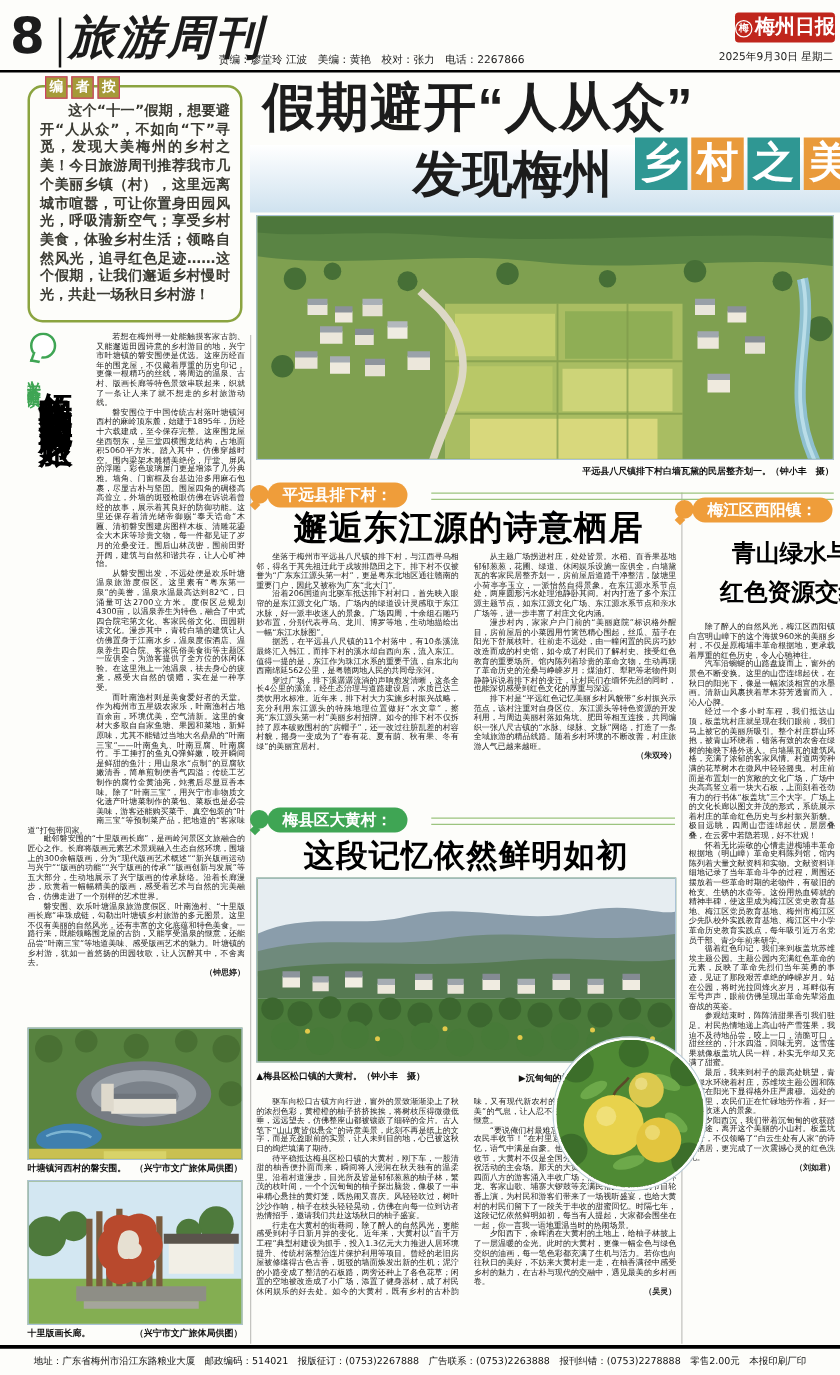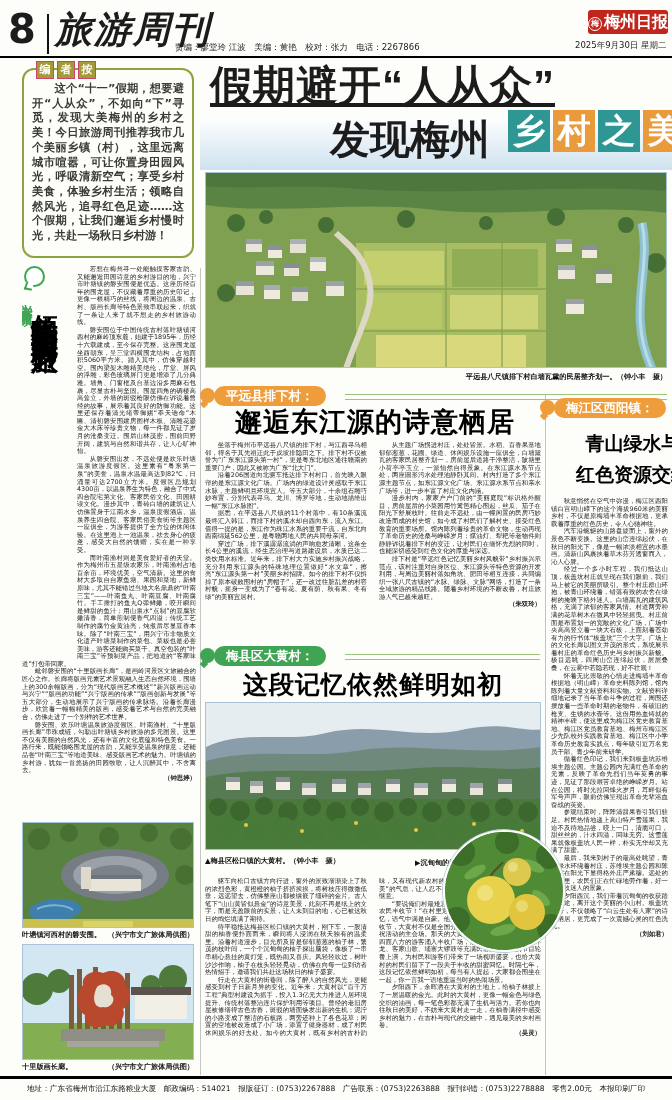--- a/index.html
+++ b/index.html
@@ -22,21 +22,21 @@
           border-radius:12px;box-sizing:border-box;padding:12px 8px 6px 8px;}
   .ednote-label{position:absolute;left:12px;top:-9px;display:flex;gap:3px;}
   .ednote-label span{display:inline-block;width:16px;height:16px;background:#a59a38;color:#fff;
           font-size:11px;line-height:16px;text-align:center;font-weight:bold;border:1px solid #c46;}
   .ednote p{margin:0;font-size:11.3px;line-height:14.7px;text-align:justify;text-indent:2em;
           font-weight:600;color:#3b3b33;}
   
   .band{position:absolute;left:200px;top:116px;width:472px;height:54px;
         background:linear-gradient(#ffffff, #cfe2ef);}
   .mh1{position:absolute;left:210px;top:58px;width:460px;font-size:42px;font-weight:900;
-       letter-spacing:1px;font-family:"Liberation Sans",sans-serif;text-decoration:underline;}
+       letter-spacing:1px;font-family:"Liberation Sans",sans-serif;}
   .mh2{position:absolute;left:330px;top:112px;font-size:40px;font-weight:900;}
   .hlboxes{position:absolute;left:508px;top:110px;display:flex;gap:3px;}
   .hlboxes span{display:inline-block;width:42px;height:42px;color:#fff;text-align:center;
        line-height:42px;font-size:33px;font-weight:900;font-family:"Liberation Serif",serif;}
   .hl-teal{background:#2f9793;} .hl-orange{background:#e99a3b;}
   
   .photo{position:absolute;border:1px solid #a9c2d6;box-sizing:border-box;overflow:hidden;background:#7fa050;}
   .caption{position:absolute;font-size:7.2px;font-weight:700;color:#111;}
   
   .pill{position:absolute;height:20px;border-radius:10px;color:#fff;font-size:12.5px;font-weight:bold;
@@ -245,37 +245,37 @@
     <span>十里版画长廊。</span>
     <span>（兴宁市文广旅体局供图）</span>
   </div>
 
   <div class="bubble bub-orange" style="left:200px;top:388px;"></div>
   <div class="pill pill-orange" style="left:214px;top:386px;">平远县排下村：</div>
   <div class="dline" style="left:345px;top:394px;width:322px;"></div>
   <div class="art-head" style="left:205px;top:404px;width:340px;font-size:27px;letter-spacing:1px;">邂逅东江源的诗意栖居</div>
   <div class="bodytext cols2" style="position:absolute;left:205px;top:442px;width:336px;height:198px;overflow:hidden;">
     <p>坐落于梅州市平远县八尺镇的排下村，与江西寻乌相邻，得名于其先祖迁此于戌坡排隐田之下。排下村不仅被誉为“广东东江源头第一村”，更是粤东北地区通往赣南的重要门户，因此又被称为广东“北大门”。</p>
-    <p>沿着206国道向北驱车抵达排下村村口，首先映入眼帘的是东江源文化广场。广场内的绿道设计灵感取于东江水脉，主题鲜明且环境宜人。等五大部分，十余组石雕巧妙布置，分别代表寻乌、龙川、博罗等地，生动地描绘出一幅“东江水脉图”。</p>
+    <p>沿着206国道向北驱车抵达排下村村口，首先映入眼帘的是东江源文化广场。广场内的绿道设计灵感取于东江水脉，好一派丰收迷人的景象。广场四周，十余组石雕巧妙布置，分别代表寻乌、龙川、博罗等地，生动地描绘出一幅“东江水脉图”。</p>
     <p>据悉，在平远县八尺镇的11个村落中，有10条溪流最终汇入韩江，而排下村的溪水却自西向东，流入东江。值得一提的是，东江作为珠江水系的重要干流，自东北向西南绵延562公里，是粤赣两地人民的共同母亲河。</p>
     <p>穿过广场，排下溪潺潺流淌的声响愈发清晰，这条全长4公里的溪流，经生态治理与道路建设后，水质已达二类饮用水标准。近年来，排下村大力实施乡村振兴战略，充分利用东江源头的特殊地理位置做好“水文章”，擦亮“东江源头第一村”美丽乡村招牌。如今的排下村不仅拆掉了原本破败围村的“房帽子”，还一改过往脏乱差的村容村貌，摇身一变成为了“春有花、夏有荫、秋有果、冬有绿”的美丽宜居村。</p>
     <p>从主题广场拐进村庄，处处皆景。水稻、百香果基地郁郁葱葱，花圃、绿道、休闲娱乐设施一应俱全，白墙黛瓦的客家民居整齐划一，房前屋后道路干净整洁，陂塘里小荷亭亭玉立，一派怡然自得景象。在东江源水系节点处，两座圆形污水处理池静卧其间。村内打造了多个东江源主题节点，如东江源文化广场、东江源水系节点和亲水广场等，进一步丰富了村庄文化内涵。</p>
     <p>漫步村内，家家户户门前的“美丽庭院”标识格外醒目，房前屋后的小菜园用竹篱笆精心围起，丝瓜、茄子在阳光下舒展枝叶。往前走不远处，由一幢闲置的民房巧妙改造而成的村史馆，如今成了村民们了解村史、接受红色教育的重要场所。馆内陈列着珍贵的革命文物，生动再现了革命历史的沧桑与峥嵘岁月；煤油灯、犁耙等老物件则静静诉说着排下村的变迁，让村民们在缅怀先烈的同时，也能深切感受到红色文化的厚重与深远。</p>
     <p>排下村是“平远红色记忆美丽乡村风貌带”乡村振兴示范点，该村注重对自身区位、东江源头等特色资源的开发利用，与周边美丽村落如角坑、肥田等相互连接，共同编织一张八尺古镇的“水脉、绿脉、文脉”网络，打造了一条全域旅游的精品线路。随着乡村环境的不断改善，村庄旅游人气已越来越旺。</p>
     <p class="byline">（朱双玲）</p>
   </div>
 
   <div class="bubble bub-orange" style="left:540px;top:400px;"></div>
   <div class="pill pill-orange" style="left:554px;top:398px;">梅江区西阳镇：</div>
   <div class="art-head" style="left:548px;top:428px;width:122px;font-size:19px;line-height:31px;margin-left:24px;">
     <div>青山绿水与</div>
     <div>红色资源交织</div>
   </div>
   <div class="bodytext" style="position:absolute;left:551px;top:498px;width:117px;height:568px;overflow:hidden;">
-    <p>秋意悄然在空气中弥漫，梅江区西阳镇白宫明山嶂下的这个海拔960米的美丽乡村，不仅是原梅埔丰革命根据地，更承载着厚重的红色历史，令人心驰神往。</p>
+    <p>除了醉人的自然风光，梅江区西阳镇白宫明山嶂下的这个海拔960米的美丽乡村，不仅是原梅埔丰革命根据地，更承载着厚重的红色历史，令人心驰神往。</p>
     <p>汽车沿蜿蜒的山路盘旋而上，窗外的景色不断变换。这里的山峦连绵起伏，在秋日的阳光下，像是一幅浓淡相宜的水墨画。清新山风裹挟着草木芬芳透窗而入，沁人心脾。</p>
     <p>经过一个多小时车程，我们抵达山顶，板盖坑村庄就呈现在我们眼前，我们马上被它的美丽所吸引。整个村庄群山环抱，被青山环绕着，错落有致的农舍在绿树的掩映下格外迷人。白墙黑瓦的建筑风格，充满了浓郁的客家风情。村道两旁种满的花草树木在微风中轻轻摇曳。村庄前面是布置划一的宽敞的文化广场，广场中央高高竖立着一块大石板，上面刻着苍劲有力的行书体“板盖坑”三个大字。广场上的文化长廊以图文并茂的形式，系统展示着村庄的革命红色历史与乡村振兴新貌。极目远眺，四周山峦连绵起伏，层层叠叠，在云雾中若隐若现，好不壮观！</p>
     <p>怀着无比崇敬的心情走进梅埔丰革命根据地（明山嶂）革命史料陈列馆，馆内陈列着大量文献资料和实物。文献资料详细地记录了当年革命斗争的过程，周围还摆放着一些革命时期的老物件，有破旧的枪支、生锈的水壶等。这份用热血铸就的精神丰碑，使这里成为梅江区党史教育基地、梅江区党员教育基地、梅州市梅江区少先队校外实践教育基地、梅江区中小学革命历史教育实践点，每年吸引近万名党员干部、青少年前来研学。</p>
     <p>循着红色印记，我们来到板盖坑苏维埃主题公园。主题公园内充满红色革命的元素，反映了革命先烈们当年英勇的事迹，见证了那段艰苦卓绝的峥嵘岁月。站在公园，将时光拉回烽火岁月，耳畔似有军号声声，眼前仿佛呈现出革命先辈浴血奋战的英姿。</p>
     <p>参观结束时，阵阵清甜果香引我们驻足。村民热情地递上高山特产雪莲果，我迫不及待地品尝，咬上一口，清脆可口，甜丝丝的，汁水四溢，回味无穷。这雪莲果就像板盖坑人民一样，朴实无华却又充满了甜蜜。</p>
     <p>最后，我来到村子的最高处眺望，青山绿水环绕着村庄，苏维埃主题公园和陈列室在阳光下显得格外庄严肃穆。远处的田野里，农民们正在忙碌地劳作着，好一派丰收迷人的景象。</p>
     <p>夕阳西沉，我们带着沉甸甸的收获踏上归途，离开这个美丽的小山村。板盖坑之行，不仅领略了“白云生处有人家”的诗意栖居，更完成了一次震撼心灵的红色洗礼。</p>
     <p class="byline">（刘如君）</p>
   </div>
 

